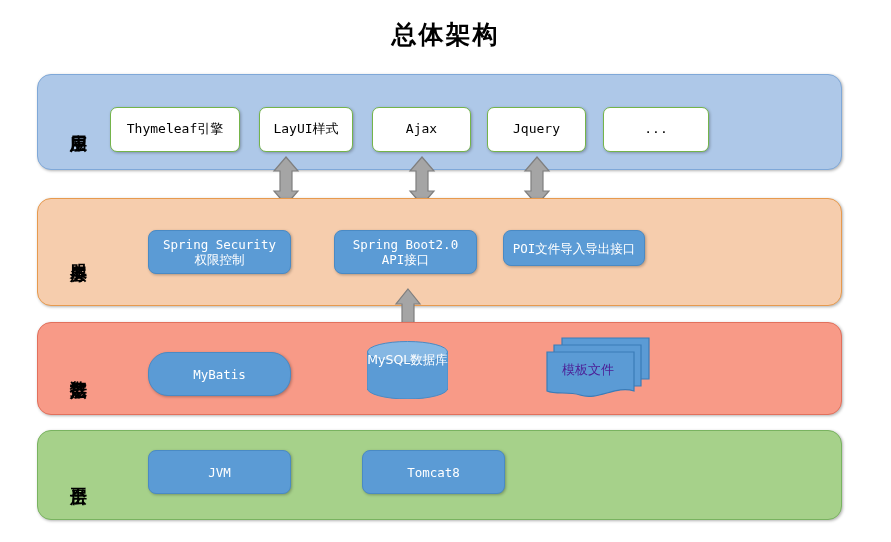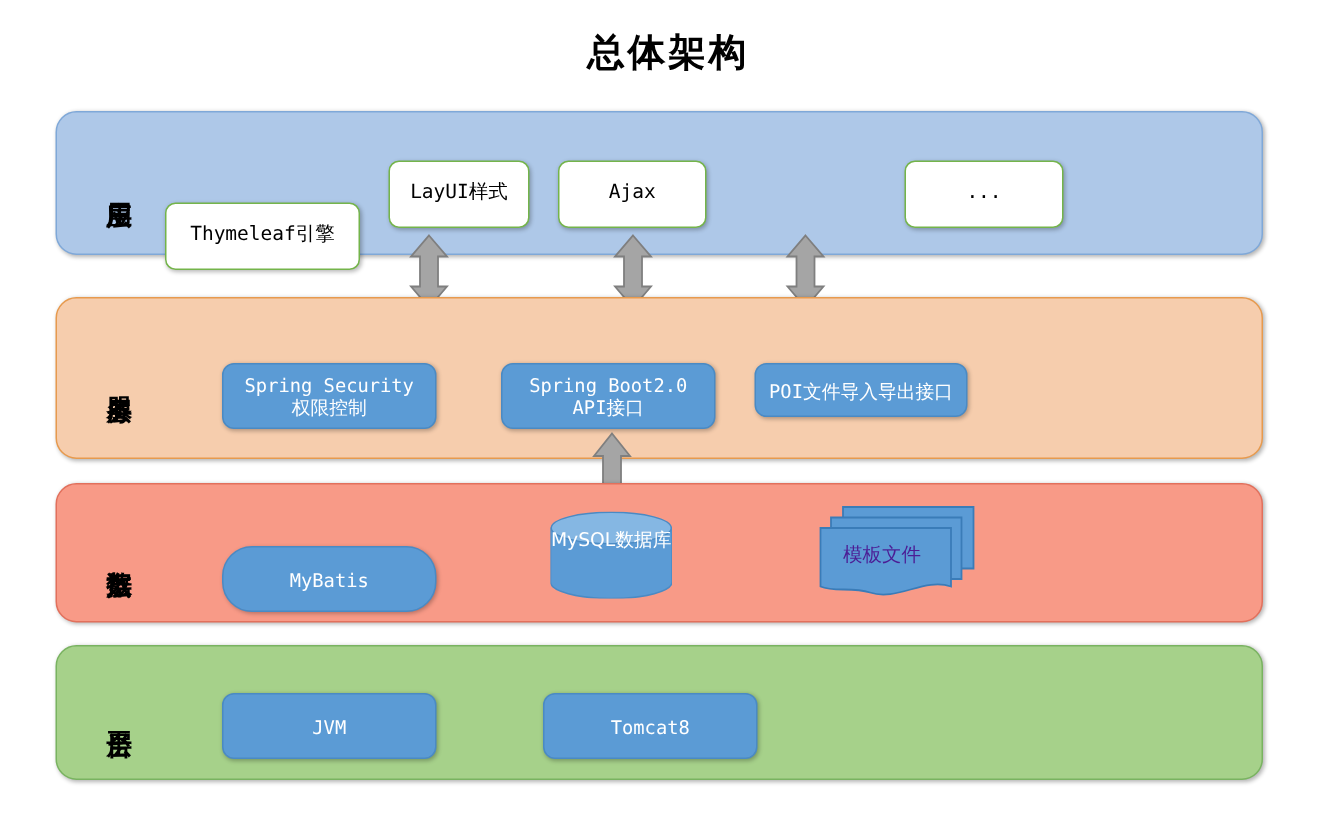--- a/index.html
+++ b/index.html
@@ -109,21 +109,20 @@
     display: flex;
     align-items: center;
     justify-content: center;
     font-family: "DejaVu Sans Mono", "Liberation Mono", monospace;
     font-size: 12.5px;
     color: #ffffff;
     box-shadow: 1px 1px 3px rgba(0,0,0,0.28);
     text-align: center;
     line-height: 1.2;
     padding: 0 6px;
-    margin-top: 12px;
   }
 
   
   .arrow {
     position: absolute;
   }
 
   
   #db-cylinder {
     position: absolute;
@@ -169,23 +168,24 @@
 <body>
 
 <div id="diagram">
 
   <div id="title">总体架构</div>
 
   <div class="layer" id="layer-app">
     <div class="layer-label">应用层</div>
   </div>
 
-  <div class="white-box" style="left:110px; top:107px; width:130px; height:45px;margin-top:28px;">Thymeleaf引擎</div>
+  <div class="white-box" style="left:110px; top:107px; width:130px; height:45px;">Thymeleaf引擎</div>
   <div class="white-box" style="left:259px; top:107px; width:94px; height:45px;">LayUI样式</div>
   <div class="white-box" style="left:372px; top:107px; width:99px; height:45px;">Ajax</div>
+  <div class="white-box" style="left:487px; top:107px; width:99px; height:45px;">Jquery</div>
   <div class="white-box" style="left:603px; top:107px; width:106px; height:45px;">...</div>
 
   <svg class="arrow" style="left:272px; top:156px;" width="28" height="50" viewBox="0 0 28 50">
     <polygon points="14,1 26,15 20,15 20,35 26,35 14,49 2,35 8,35 8,15 2,15" fill="#a5a5a5" stroke="#7f7f7f" stroke-width="1.2"></polygon>
   </svg>
   <svg class="arrow" style="left:408px; top:156px;" width="28" height="50" viewBox="0 0 28 50">
     <polygon points="14,1 26,15 20,15 20,35 26,35 14,49 2,35 8,35 8,15 2,15" fill="#a5a5a5" stroke="#7f7f7f" stroke-width="1.2"></polygon>
   </svg>
   <svg class="arrow" style="left:523px; top:156px;" width="28" height="50" viewBox="0 0 28 50">
     <polygon points="14,1 26,15 20,15 20,35 26,35 14,49 2,35 8,35 8,15 2,15" fill="#a5a5a5" stroke="#7f7f7f" stroke-width="1.2"></polygon>

